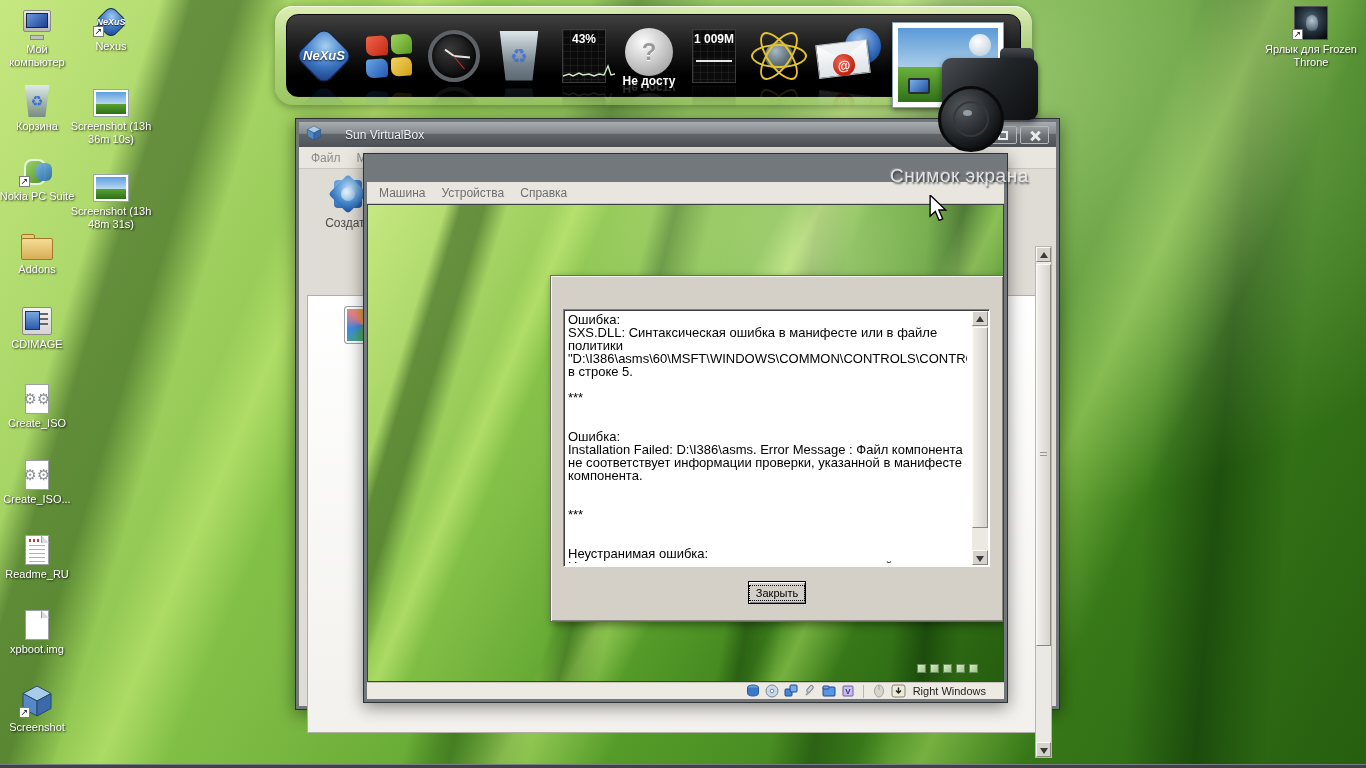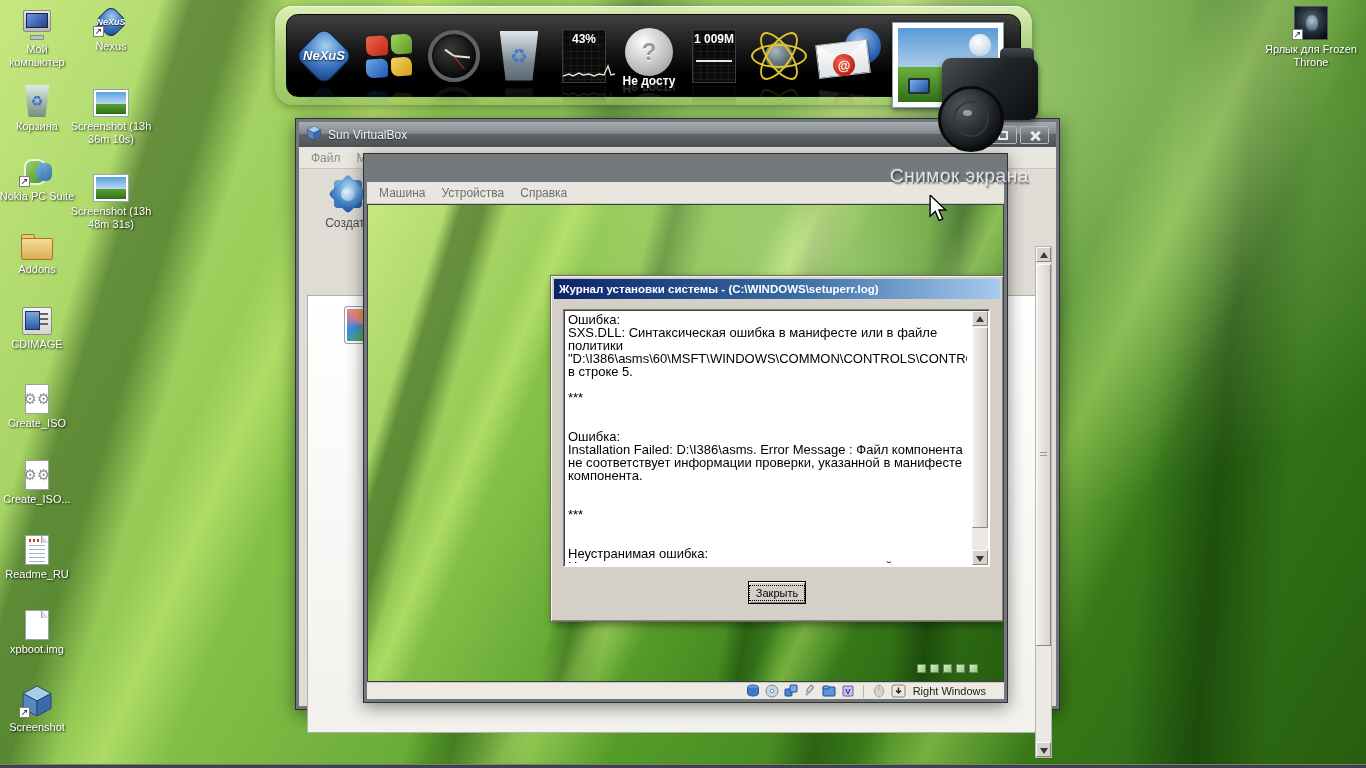--- a/index.html
+++ b/index.html
@@ -145,21 +145,21 @@
   #camera .body { position:absolute; left:4px; top:12px; width:96px; height:62px; border-radius:9px;
                   background:linear-gradient(135deg,#4a4e53 0%,#222528 45%,#0c0e10 100%); box-shadow:0 3px 6px rgba(0,0,0,.5); }
   #camera .lens { position:absolute; left:0px; top:40px; width:66px; height:66px; border-radius:50%;
                   background:radial-gradient(circle at 36% 32%, #53585d, #202326 55%, #000 90%); border:3px solid #0a0a0a; }
   #camera .lens i { position:absolute; left:12px; top:12px; width:36px; height:36px; border-radius:50%;
                     background:radial-gradient(circle at 38% 32%, #3c4techo46, #16181c 60%, #05060a); border:2px solid #33383d; display:block; }
   #camera .lens i b { position:absolute; left:8px; top:7px; width:9px; height:6px; border-radius:50%; background:rgba(210,225,240,.55); display:block; }
 
   
   .gwin { position:absolute; background:#73787d; border:1px solid #2e3134; box-shadow:0 4px 16px rgba(0,0,0,.45); }
-  .gtitle { position:absolute; left:3px; right:3px; top:3px; height:25px; display:flex; align-items:center; gap:6px; padding:0 7px;
+  .gtitle { position:absolute; left:3px; right:3px; top:3px; height:25px; display:flex; align-items:center; gap:23px; padding:0 7px;
             background:linear-gradient(180deg,#a7acb1 0%,#858a8f 45%,#60656a 50%,#4e5256 100%);
             color:#f2f4f6; font-size:12px; text-shadow:0 1px 1px rgba(0,0,0,.55); }
   .gbtns { margin-left:auto; display:flex; gap:3px; }
   .gbtn { width:29px; height:18px; border:1px solid #b6babd; border-radius:2px;
           background:linear-gradient(180deg,#979da2,#6d7277 55%,#5a5e62); position:relative; }
   .gbtn .min { position:absolute; left:7px; bottom:4px; width:12px; height:3px; background:#e8eaec; }
   .gbtn .max { position:absolute; left:9px; top:4px; width:10px; height:9px; border:2px solid #e8eaec; }
   .gbtn .cls1,.gbtn .cls2 { position:absolute; left:13px; top:3px; width:3px; height:12px; background:#e8eaec; }
   .gbtn .cls1 { transform:rotate(45deg);} .gbtn .cls2 { transform:rotate(-45deg);}
   .gmenu { position:absolute; left:3px; right:3px; top:28px; height:22px; background:#e9e6e0; border-bottom:1px solid #c9c6bf;
@@ -509,23 +509,20 @@
   <div id="vm-display" class="grass">
     <div id="vm-squares">
         <i></i>
         <i></i>
         <i></i>
         <i></i>
         <i></i>
       </div>
 
     <div id="setup-dialog">
-      <div class="dtitle">
-        <span>Журнал установки системы - (C:\WINDOWS\setuperr.log)</span>
-      </div>
       <div id="log-text-area">
         <div id="log-text">Ошибка:
 SXS.DLL: Синтаксическая ошибка в манифесте или в файле политики "D:\I386\asms\60\MSFT\WINDOWS\COMMON\CONTROLS\CONTROLS.MAN" в строке 5.
 
 ***
 
 
 Ошибка:
 Installation Failed: D:\I386\asms. Error Message : Файл компонента не соответствует информации проверки, указанной в манифесте компонента.
 

